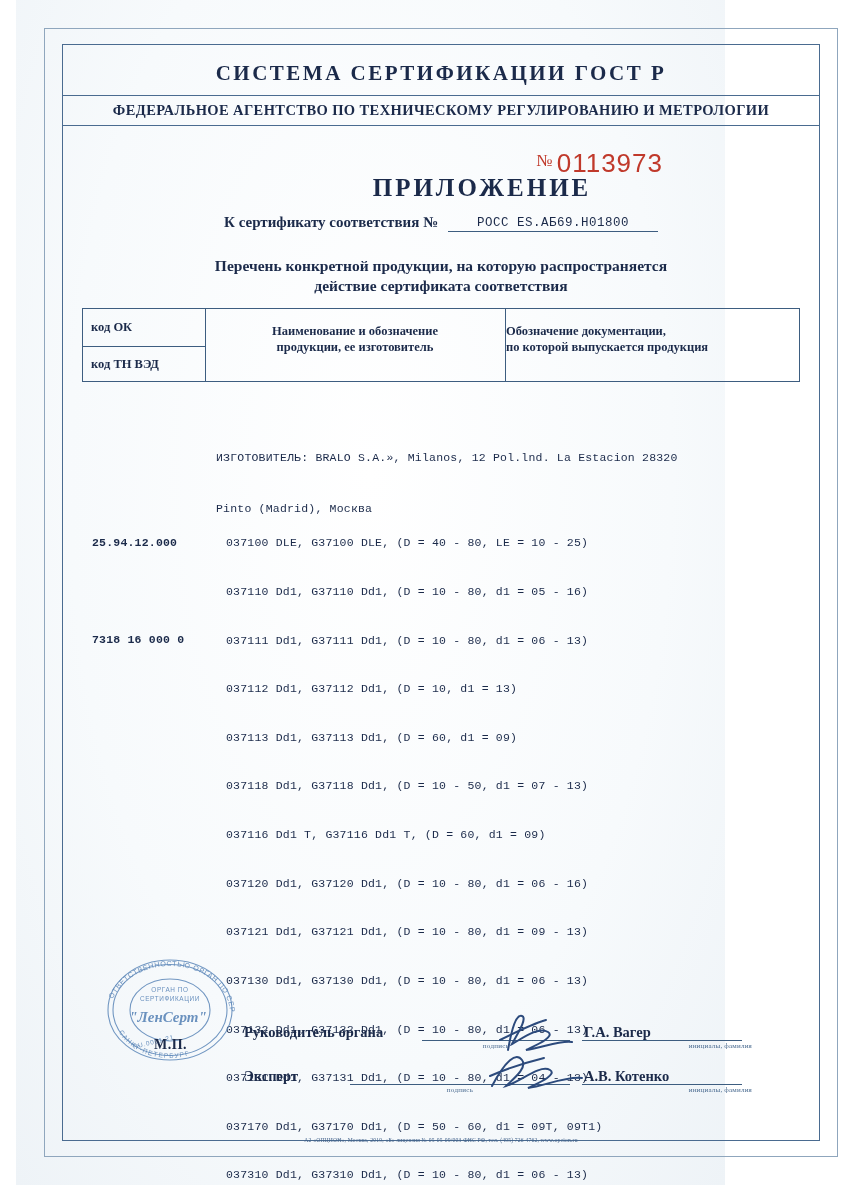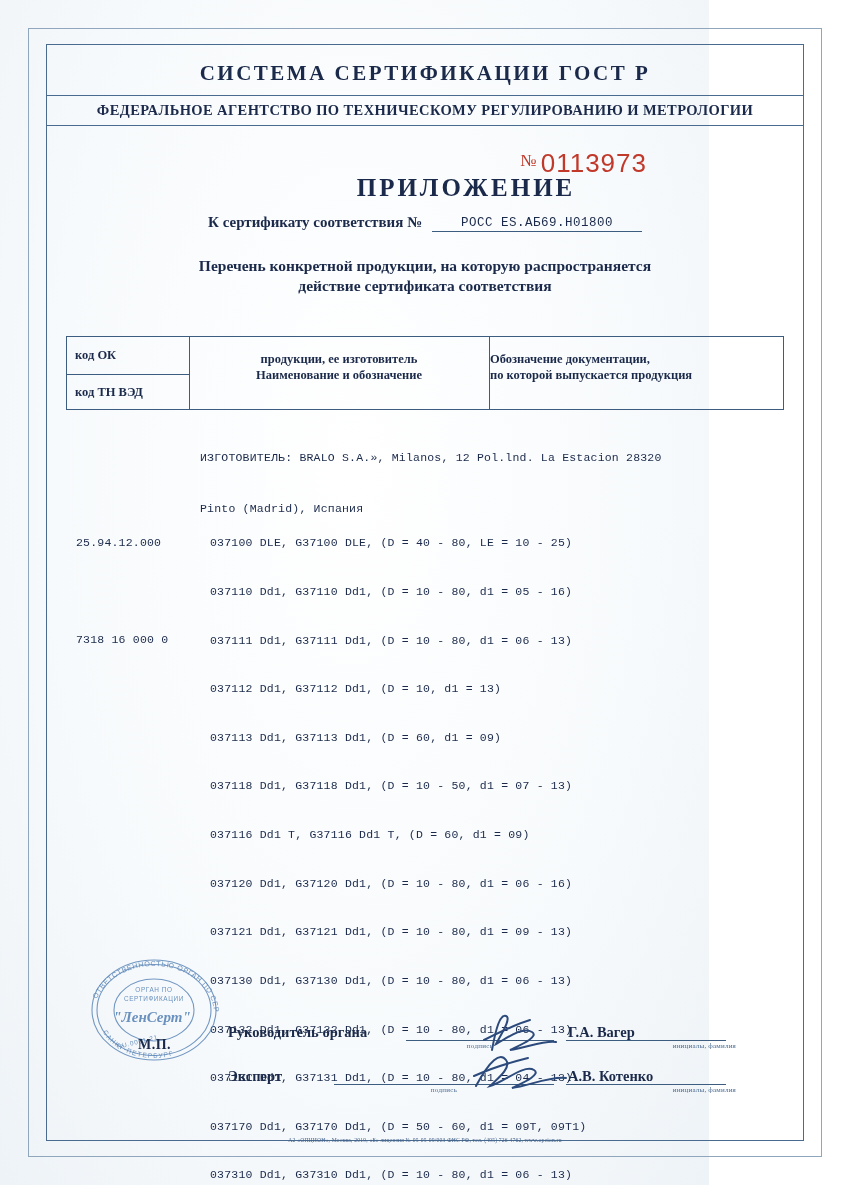--- a/index.html
+++ b/index.html
@@ -10,21 +10,21 @@
   body {
     width: 850px;
     height: 1185px;
     font-family: "Liberation Serif", serif;
     color: #1b2a4a;
     position: relative;
     overflow: hidden;
   }
   .page {
     position: absolute;
-    left: 0; top: 0;
+    left: 16px; top: 0;
     width: 709px; height: 1185px;
     background: #5eead4;
   }
   
   .paper-tint {
     position: absolute;
     left: 0; top: 0; right: 0; bottom: 0;
     background:
       radial-gradient(ellipse at 50% 40%, #ffffff 0%, #f7fafc 60%, #eef3f7 100%);
   }
@@ -130,21 +130,20 @@
     line-height: 20px;
   }
 
   
   .tbl {
     position: absolute;
     left: 66px; top: 308px;
     width: 718px; height: 74px;
     border: 1px solid #3d5d80;
     box-sizing: border-box;
-    margin-top: 28px;
   }
   .tbl .vline {
     position: absolute;
     top: 0; bottom: 0;
     width: 1px;
     background: #3d5d80;
   }
   .tbl .v1 { left: 122px; }
   .tbl .v2 { left: 422px; }
   .tbl .hline {
@@ -193,20 +192,21 @@
     white-space: pre;
   }
   .codes {
     position: absolute;
     left: 76px; top: 503px;
     font-family: "Liberation Mono", monospace;
     font-size: 11.5px;
     line-height: 16.2px;
     letter-spacing: 0.2px;
     white-space: pre;
+    font-weight: bold;
   }
   .codes .gap { display: block; height: 16px; }
   .prodlist {
     position: absolute;
     left: 210px; top: 503px;
     font-family: "Liberation Mono", monospace;
     font-size: 11.5px;
     line-height: 16.2px;
     letter-spacing: 0.2px;
     white-space: pre;
@@ -333,32 +333,32 @@
     <div>действие сертификата соответствия</div>
   </div>
 
   <div class="tbl">
     <div class="vline v1"></div>
     <div class="vline v2"></div>
     <div class="hline"></div>
     <div class="cell-ok">код ОК</div>
     <div class="cell-tn">код ТН ВЭД</div>
     <div class="cell-mid">
+      <div>Наименование и обозначение</div>
       <div>продукции, ее изготовитель</div>
-      <div>Наименование и обозначение</div>
     </div>
     <div class="cell-right">
       <div>Обозначение документации,</div>
       <div>по которой выпускается продукция</div>
     </div>
   </div>
 
   <div class="manufacturer">
     <div>ИЗГОТОВИТЕЛЬ: BRALO S.A.», Milanos, 12 Pol.lnd. La Estacion 28320</div>
-    <div>Pinto (Madrid), Испания</div>
+    <div>Pinto (Madrid), Москва</div>
   </div>
 
   <div class="codes">
     <div>25.94.12.000</div>
     <span class="gap"></span>
     <div>7318 16 000 0</div>
   </div>
 
   <div class="prodlist">
     <div>037100 DLE, G37100 DLE, (D = 40 - 80, LE = 10 - 25)</div>

